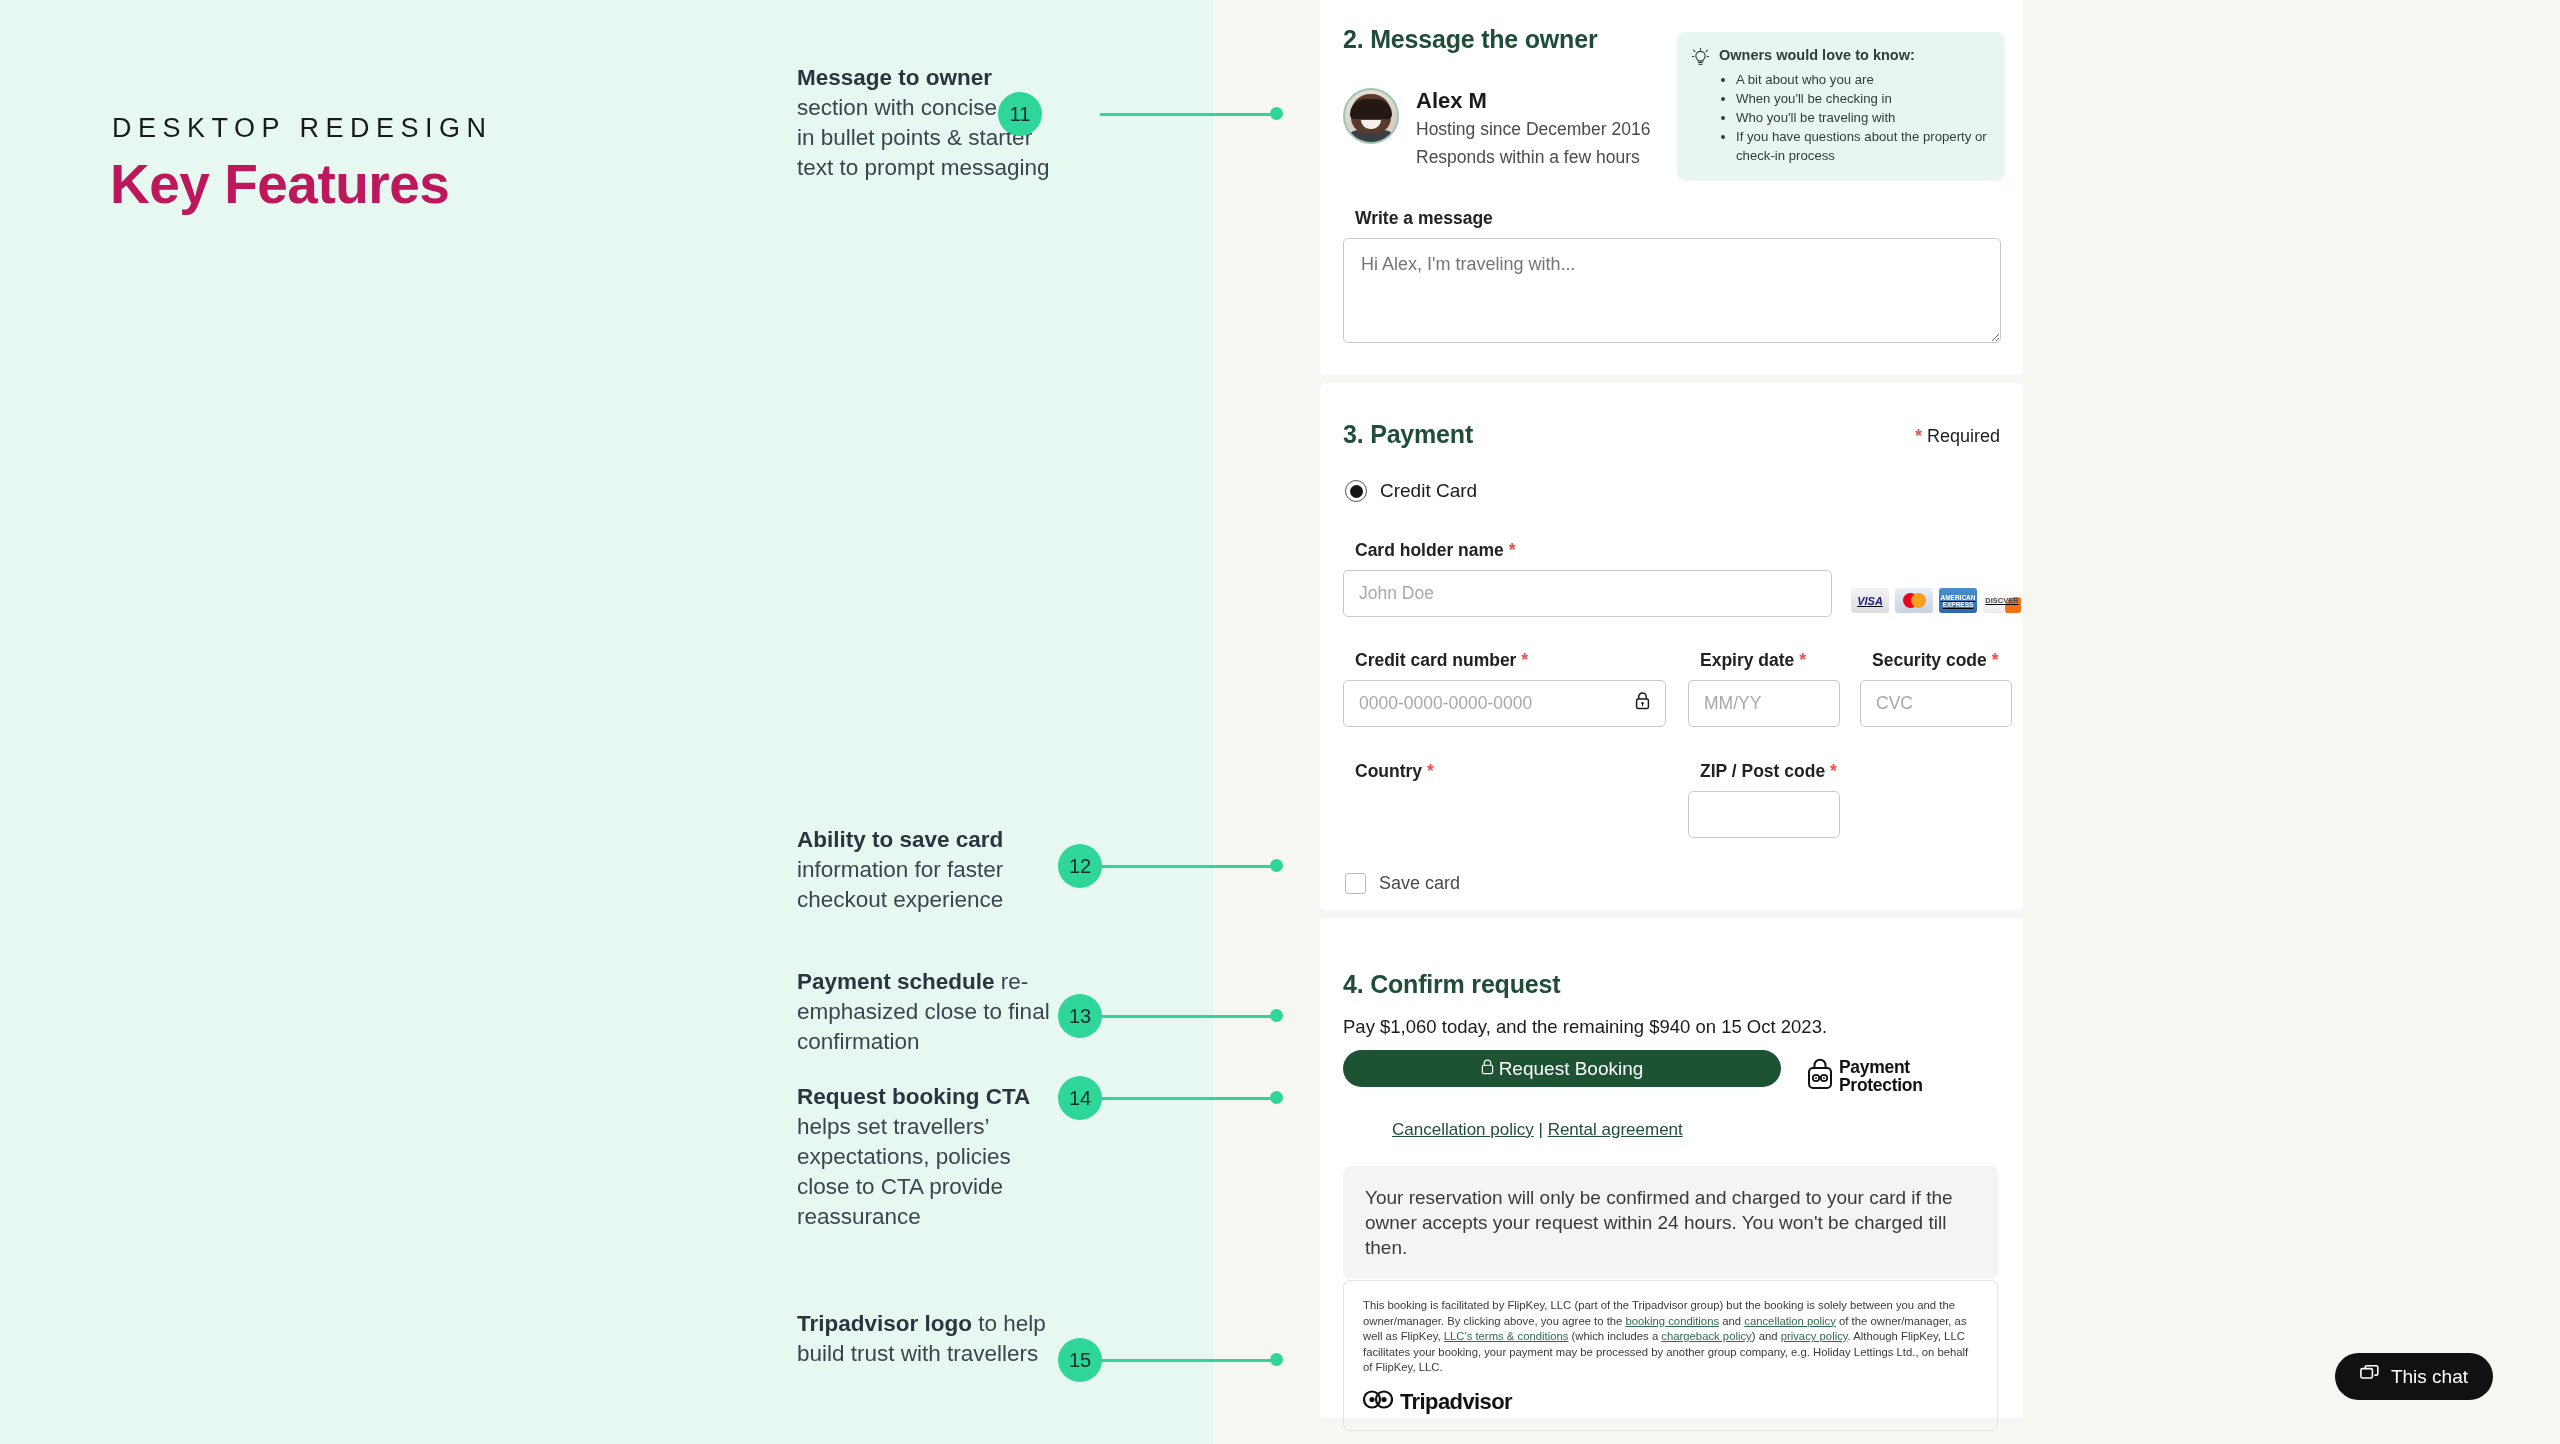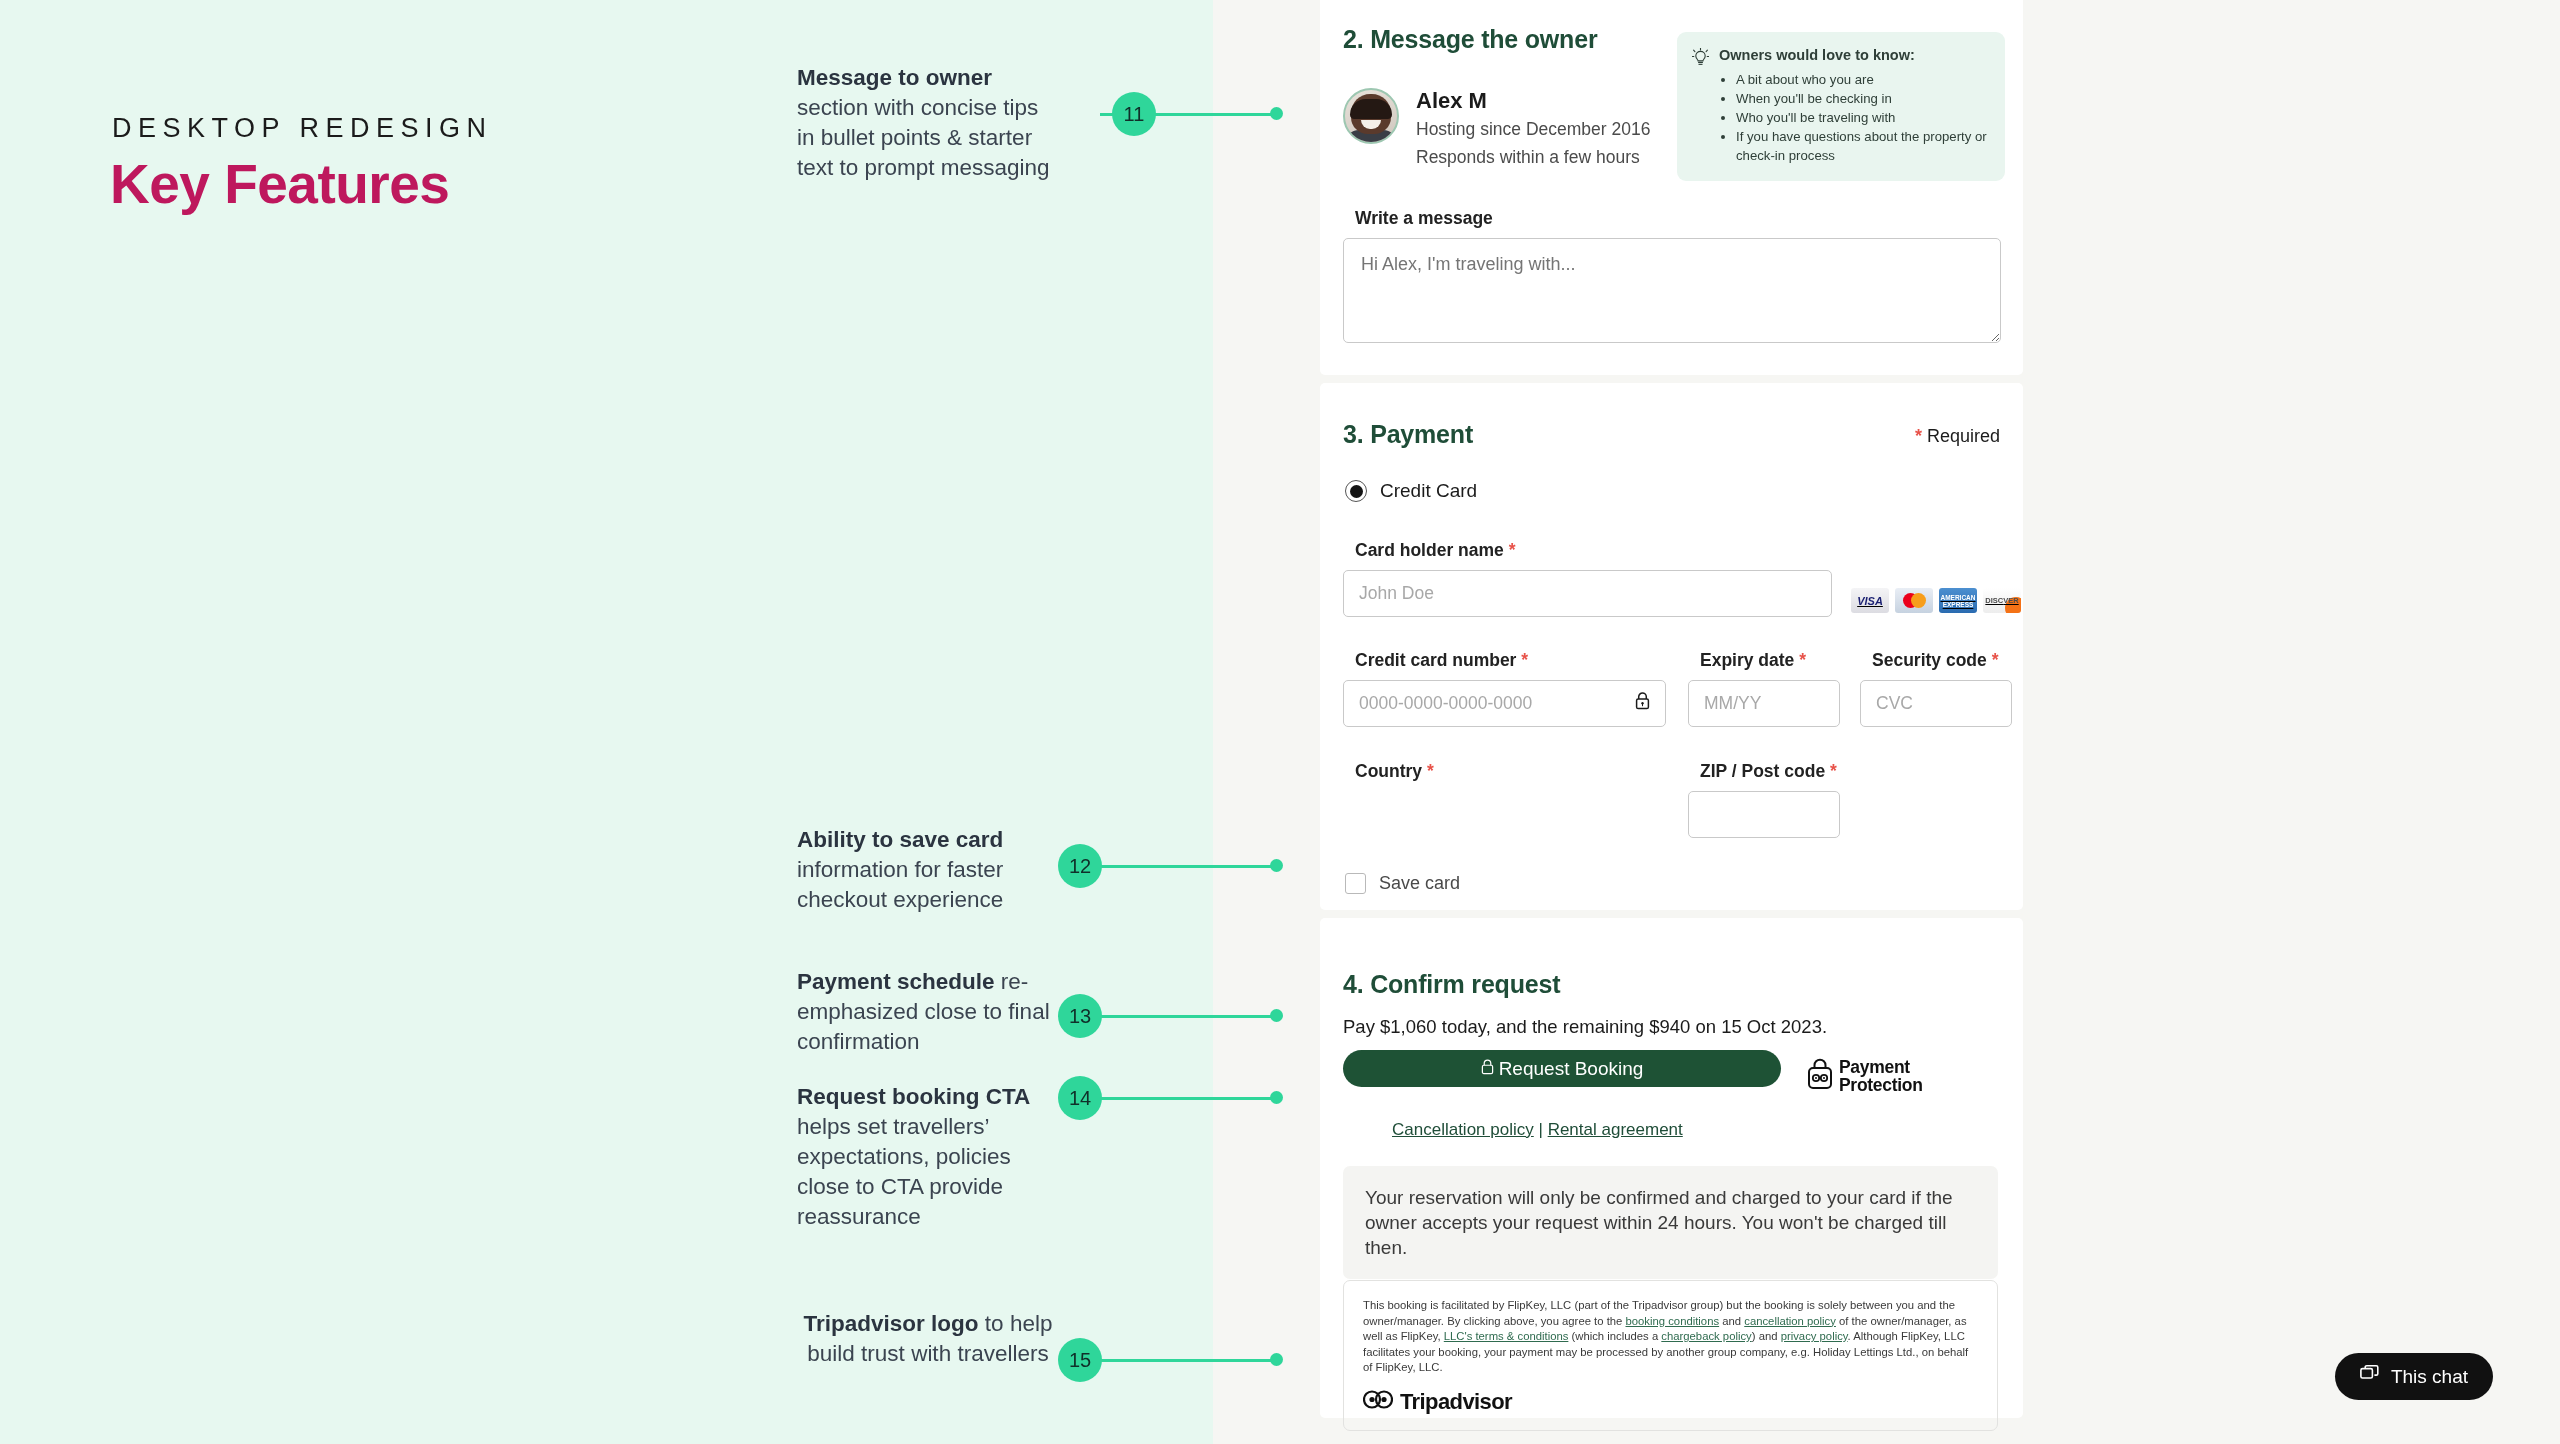--- a/index.html
+++ b/index.html
@@ -202,21 +202,21 @@
 <body>
 
 <div id="left-panel">
   <div id="eyebrow">DESKTOP REDESIGN</div>
   <h1 id="page-title">Key Features</h1>
 </div>
 
 <div class="anno-text" style="left:797px; top:63px;">
   <b>Message to owner</b><span> section with concise tips in bullet points &amp; starter text to prompt messaging</span>
 </div>
-<div class="anno-badge" style="left:1112px; top:92px;text-align:center;">11</div>
+<div class="anno-badge" style="left:998px; top:92px;text-align:center;">11</div>
 <div class="anno-line" style="left:1100px; top:113px; width:178px;"></div>
 <div class="anno-dot" style="left:1270px; top:107px;"></div>
 
 <div class="anno-text" style="left:797px; top:825px;">
   <b>Ability to save card</b><span> information for faster checkout experience</span>
 </div>
 <div class="anno-badge" style="left:1058px; top:844px;">12</div>
 <div class="anno-line" style="left:1100px; top:865px; width:178px;"></div>
 <div class="anno-dot" style="left:1270px; top:859px;"></div>
 
@@ -227,21 +227,21 @@
 <div class="anno-line" style="left:1100px; top:1015px; width:178px;"></div>
 <div class="anno-dot" style="left:1270px; top:1009px;"></div>
 
 <div class="anno-text" style="left:797px; top:1082px;">
   <b>Request booking CTA</b><span> helps set travellers’ expectations, policies close to CTA provide reassurance</span>
 </div>
 <div class="anno-badge" style="left:1058px; top:1076px;">14</div>
 <div class="anno-line" style="left:1100px; top:1097px; width:178px;"></div>
 <div class="anno-dot" style="left:1270px; top:1091px;"></div>
 
-<div class="anno-text" style="left:797px; top:1309px;text-align:center;">
+<div class="anno-text" style="left:797px; top:1309px;">
   <b>Tripadvisor logo</b><span> to help build trust with travellers</span>
 </div>
 <div class="anno-badge" style="left:1058px; top:1338px;">15</div>
 <div class="anno-line" style="left:1100px; top:1359px; width:178px;"></div>
 <div class="anno-dot" style="left:1270px; top:1353px;"></div>
 
 <div id="mock-area">
 
   <div class="card" id="card-message">
     <div style="position:absolute; left:23px; top:55px;" class="sec-title">2. Message the owner</div>

